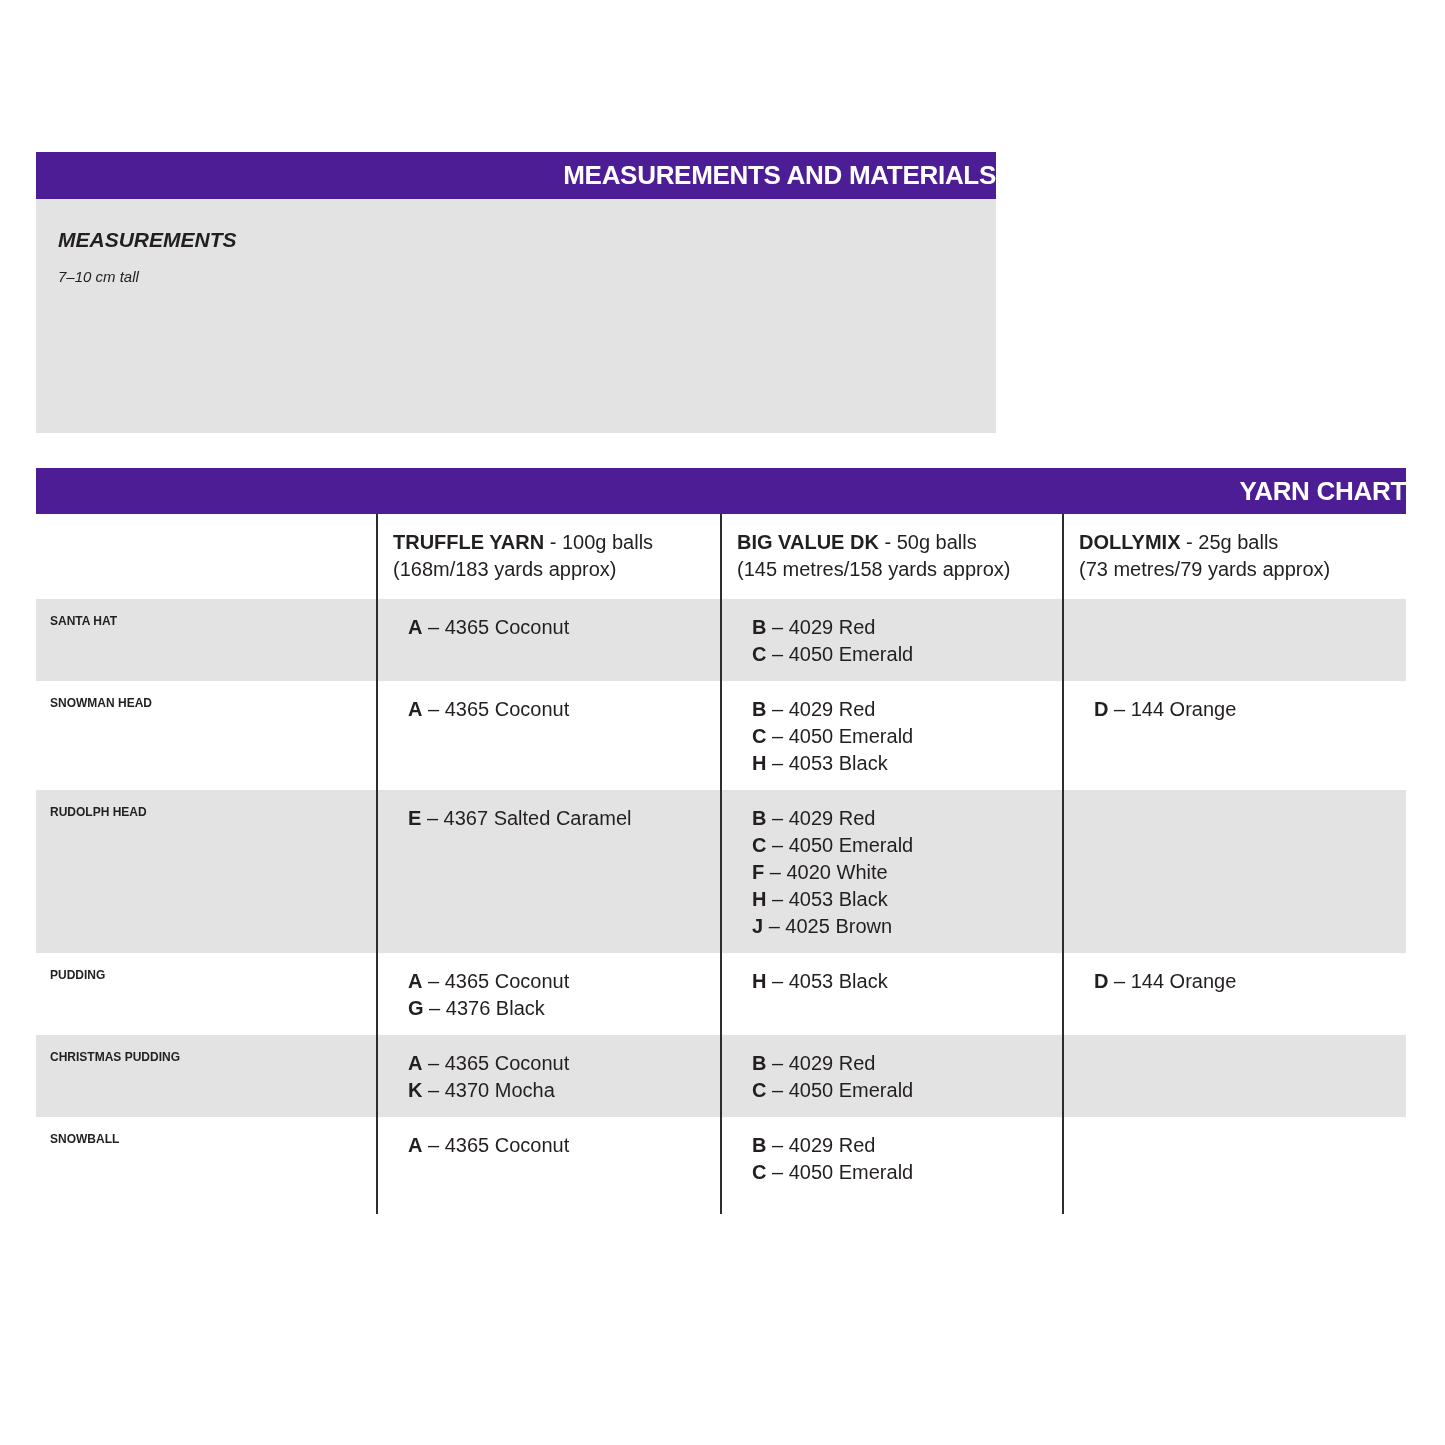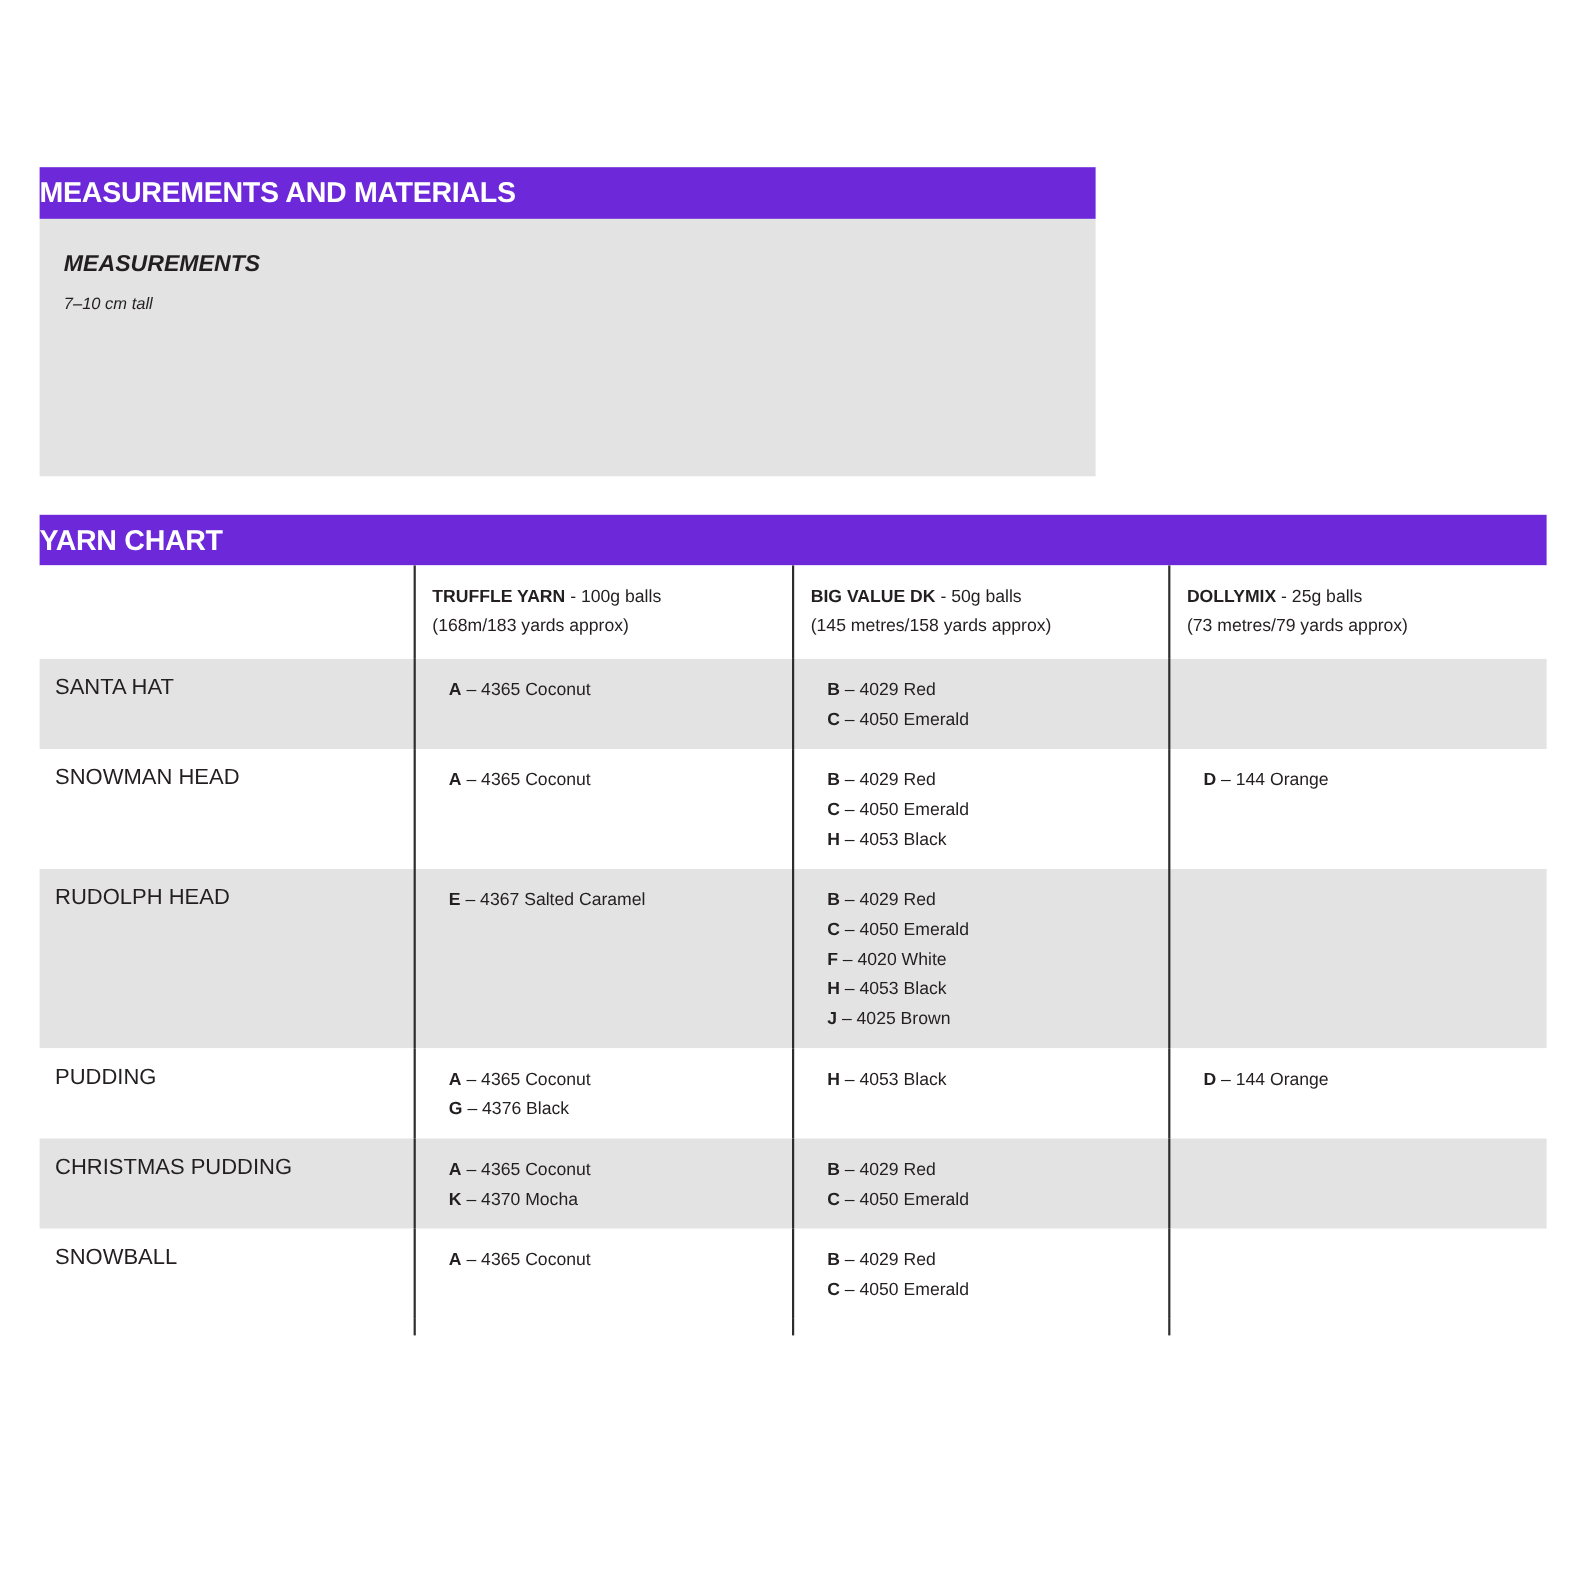--- a/index.html
+++ b/index.html
@@ -12,25 +12,25 @@
     position: relative;
     width: 1445px;
     height: 1445px;
     background: #ffffff;
     overflow: hidden;
   }
 
   
   .bar {
     height: 47px;
-    background: #6d28d9;
+    background: #4c1d95;
     color: #ffffff;
     display: flex;
     align-items: center;
-    justify-content: flex-start;
+    justify-content: flex-end;
     font-weight: bold;
     font-size: 26px;
     letter-spacing: -0.3px;
   }
 
   
   .measurements-panel {
     position: absolute;
     left: 36px;
     top: 152px;
@@ -78,37 +78,37 @@
   }
   .yarn-chart .bar { height: 46px; }
   table {
     width: 1370px;
     border-collapse: collapse;
     table-layout: fixed;
   }
   th, td {
     text-align: left;
     vertical-align: top;
-    font-size: 16px;
+    font-size: 20px;
   }
   tr > *:nth-child(n+2) {
     border-left: 2px solid #2d2d2d;
   }
   thead tr { height: 85px; background: #ffffff; }
   thead th {
     padding: 15px 12px 0 15px;
     font-weight: normal;
   }
   thead .col-title, thead .col-sub { line-height: 27px; }
   tbody tr:nth-child(odd) { background: #e3e3e3; }
   tbody tr:nth-child(even) { background: #ffffff; }
   tbody th.item {
     padding: 15px 10px 13px 14px;
-    font-weight: normal;
-    font-size: 20px;
+    font-weight: bold;
+    font-size: 12px;
   }
   tbody td {
     padding: 15px 12px 13px 30px;
   }
   .entry { line-height: 27px; }
   tfoot tr { height: 15px; background: #ffffff; }
 </style>
 </head>
 <body>
 

